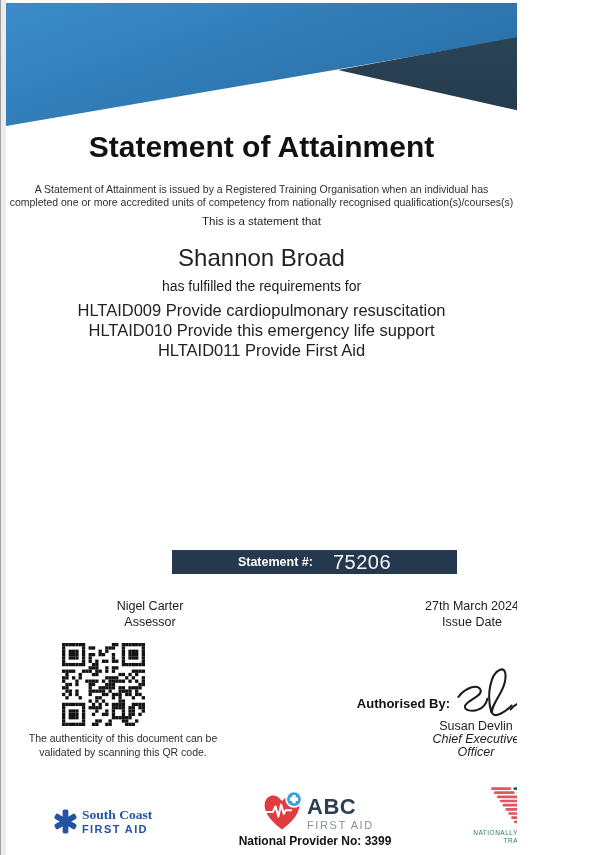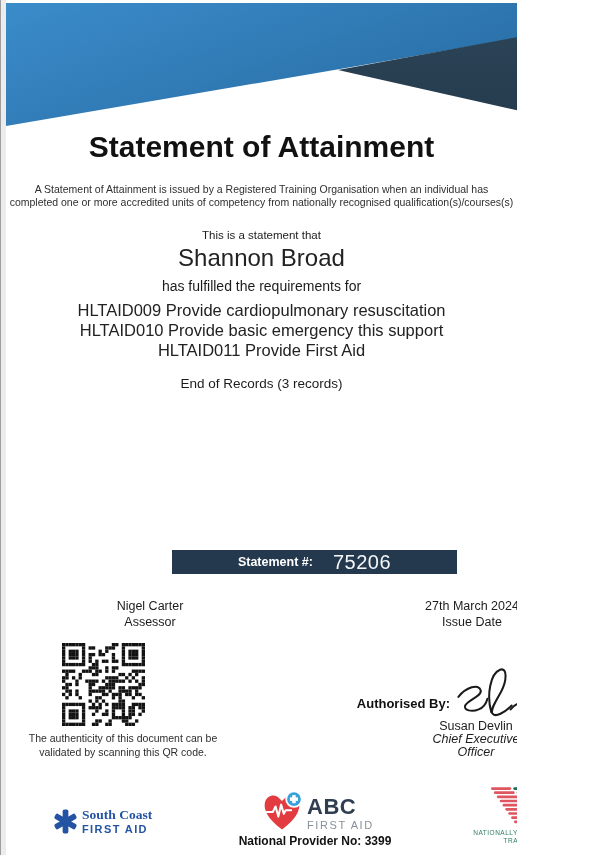--- a/index.html
+++ b/index.html
@@ -12,21 +12,21 @@
   #banner{position:absolute;left:6px;top:0;width:594px;height:135px;}
   #banner .blue{position:absolute;inset:0;
       background:linear-gradient(160deg,var(--banner_blue_light) 0%,var(--banner_blue_dark) 70%);
       clip-path:polygon(0px 3px,594px 3px,594px 24px,334px 69px,0px 126px);}
   #banner .navy{position:absolute;inset:0;
       background:linear-gradient(180deg,#2d4759 0%,var(--banner_navy) 80%);
       clip-path:polygon(332px 70px,594px 22px,594px 129px);}
   .ctr{position:absolute;left:6px;right:0;text-align:center;}
   #title{top:130px;font-size:30px;line-height:34px;font-weight:bold;color:#111;}
   #desc{top:183px;font-size:10.5px;line-height:13px;color:#2e2e2e;}
-  #intro{top:228px;font-size:11.5px;line-height:14px;}
+  #intro{top:214px;font-size:11.5px;line-height:14px;}
   #recipient{top:244px;font-size:24px;line-height:28px;color:#222;}
   #fulfilled{top:278px;font-size:14px;line-height:17px;}
   #courses{top:300px;font-size:16.5px;line-height:20px;color:#222;}
   #endrec{top:376px;font-size:13.5px;line-height:16px;}
   
   #stbar{position:absolute;left:172px;top:550px;width:285px;height:24px;background:var(--bar_navy);
          display:flex;align-items:center;justify-content:center;gap:20px;}
   #stbar .lbl{color:#fff;font-weight:bold;font-size:12.5px;}
   #stbar .val{color:#f4f6f8;font-size:20px;letter-spacing:0.5px;}
   .namecol{position:absolute;top:590px;width:140px;text-align:center;font-size:12.5px;line-height:16px;margin-top:8px;}
@@ -76,25 +76,24 @@
     <div>A Statement of Attainment is issued by a Registered Training Organisation when an individual has</div>
     <div>completed one or more accredited units of competency from nationally recognised qualification(s)/courses(s)</div>
   </div>
 
   <div class="ctr" id="intro">This is a statement that</div>
   <div class="ctr" id="recipient">Shannon Broad</div>
   <div class="ctr" id="fulfilled">has fulfilled the requirements for</div>
 
   <div class="ctr" id="courses">
     <div>HLTAID009 Provide cardiopulmonary resuscitation</div>
-    <div>HLTAID010 Provide basic emergency this support</div>
+    <div>HLTAID010 Provide this emergency life support</div>
     <div>HLTAID011 Provide First Aid</div>
   </div>
 
-  <div class="ctr" id="endrec">End of Records (3 records)</div>
 
   <div id="stbar">
     <span class="lbl">Statement #:</span>
     <span class="val">75206</span>
   </div>
 
   <div class="namecol" id="assessor">
     <div>Nigel Carter</div>
     <div>Assessor</div>
   </div>

